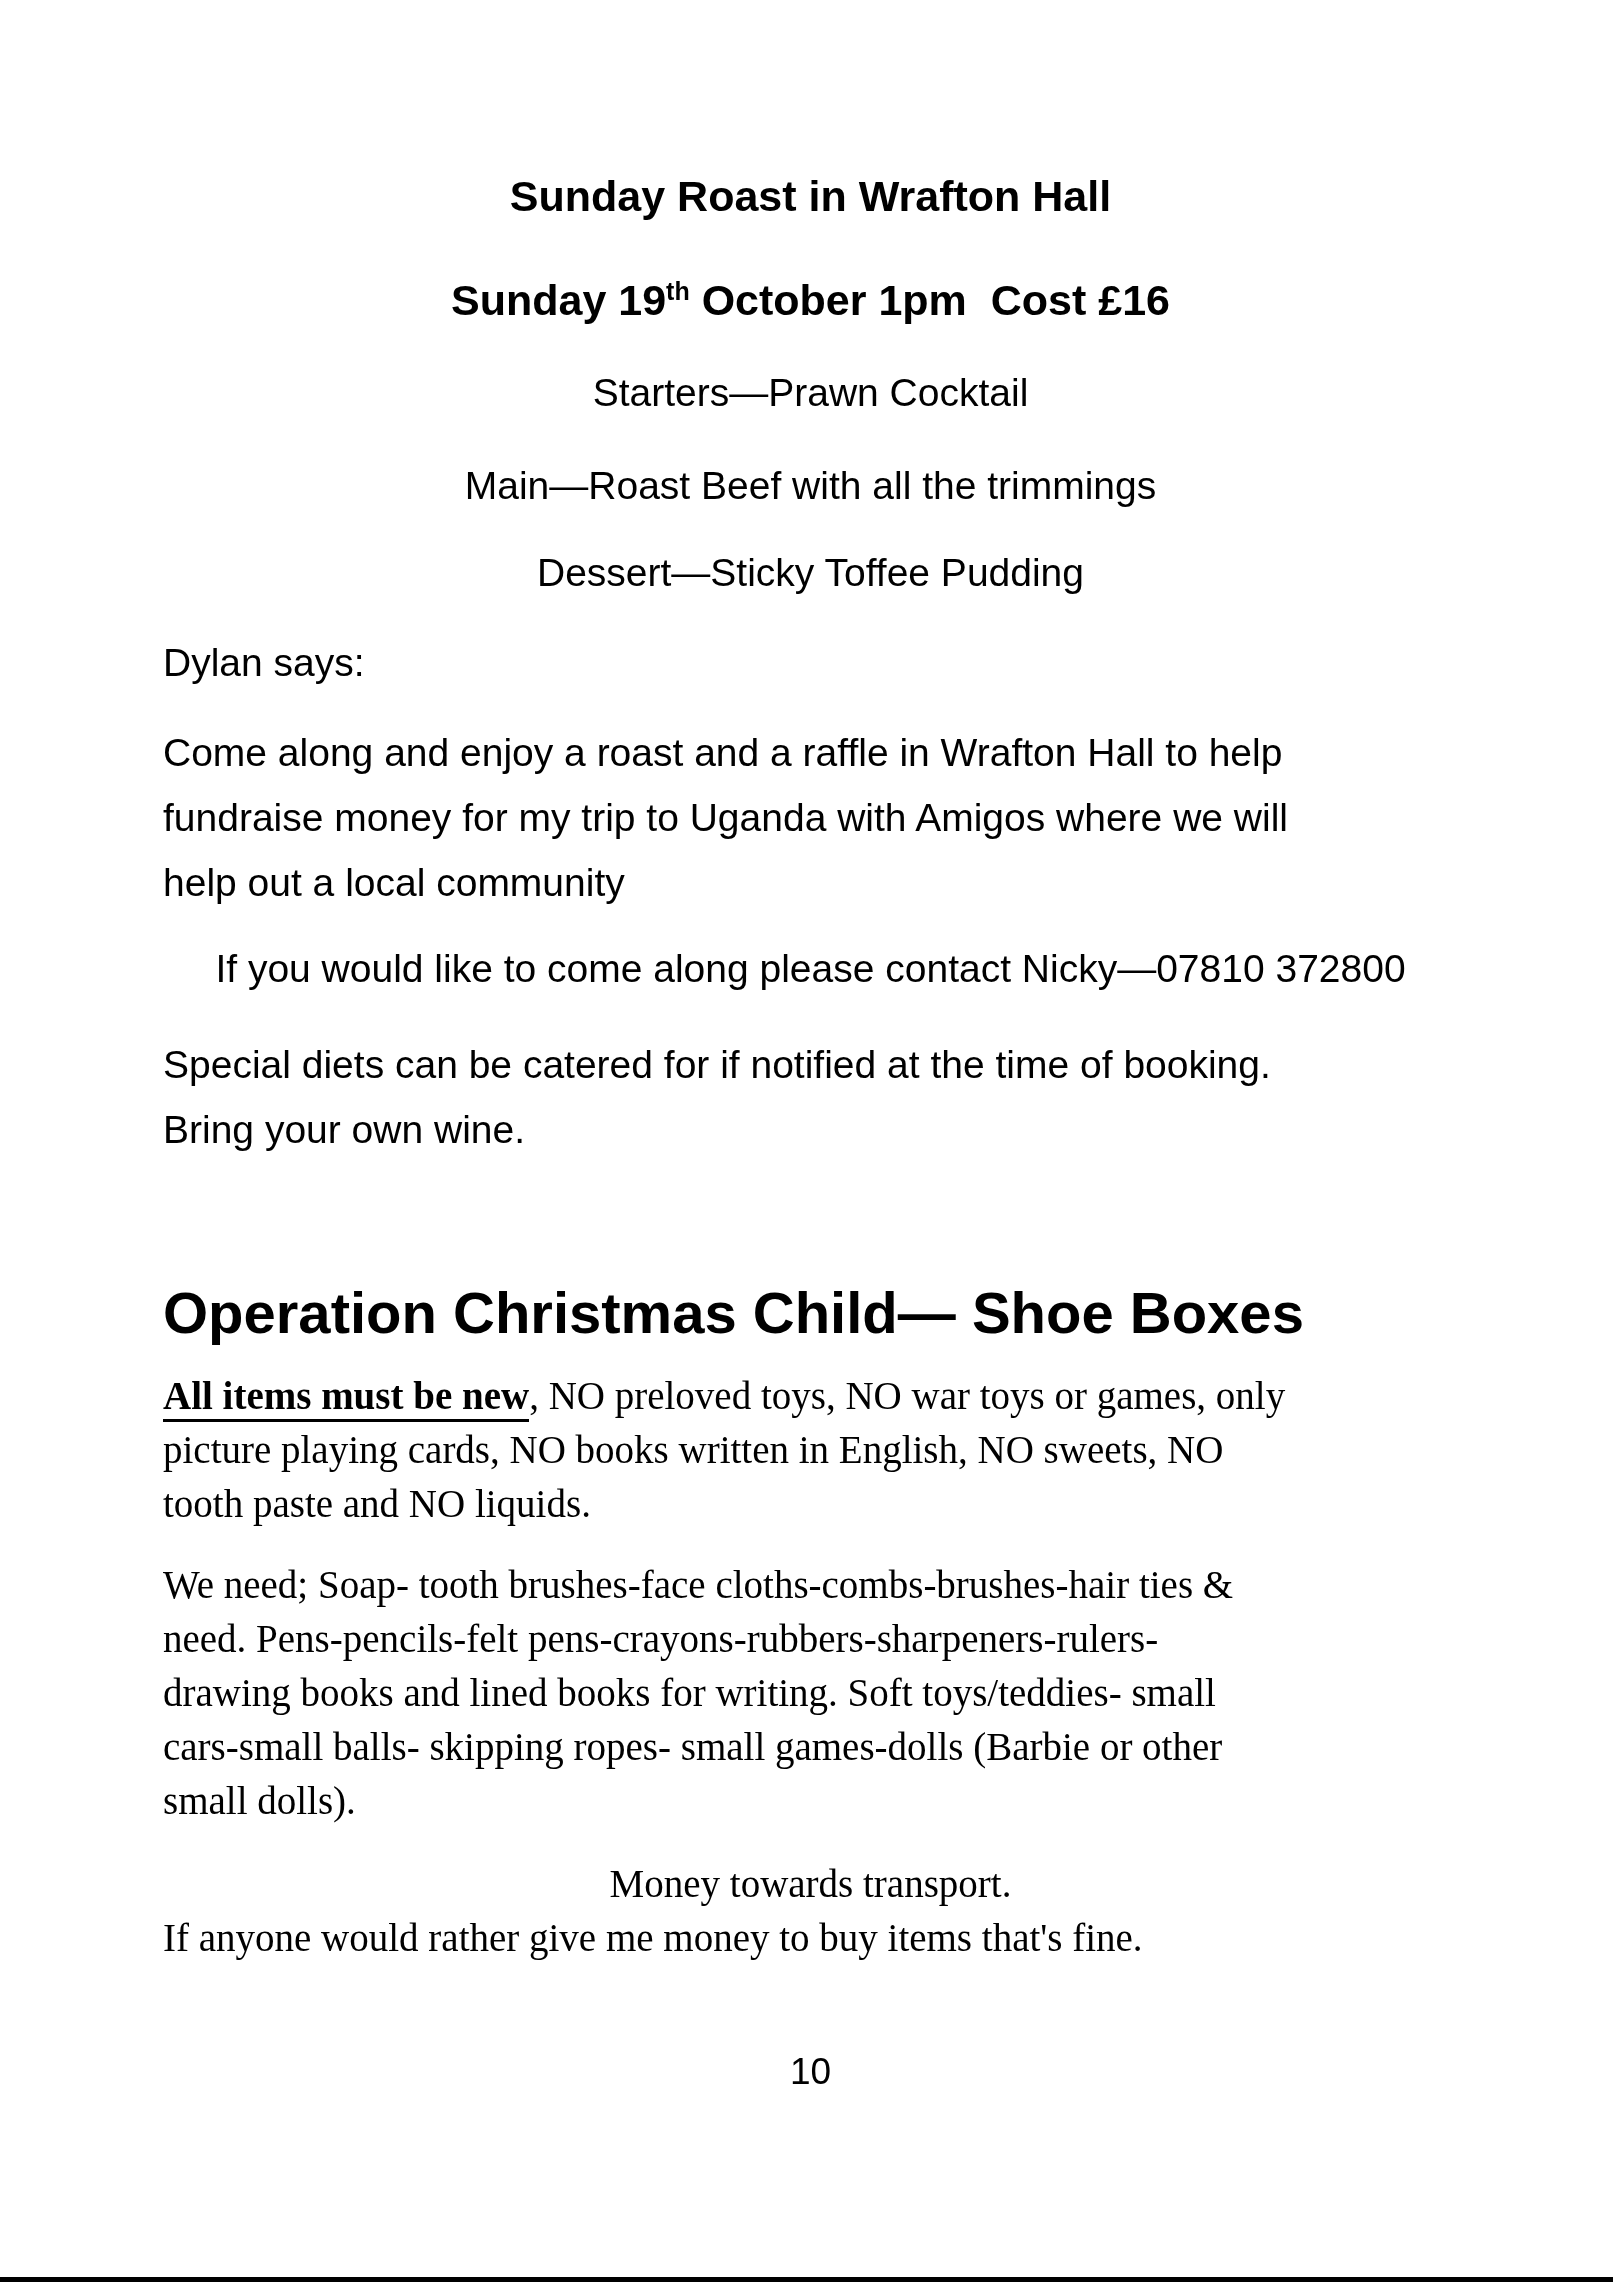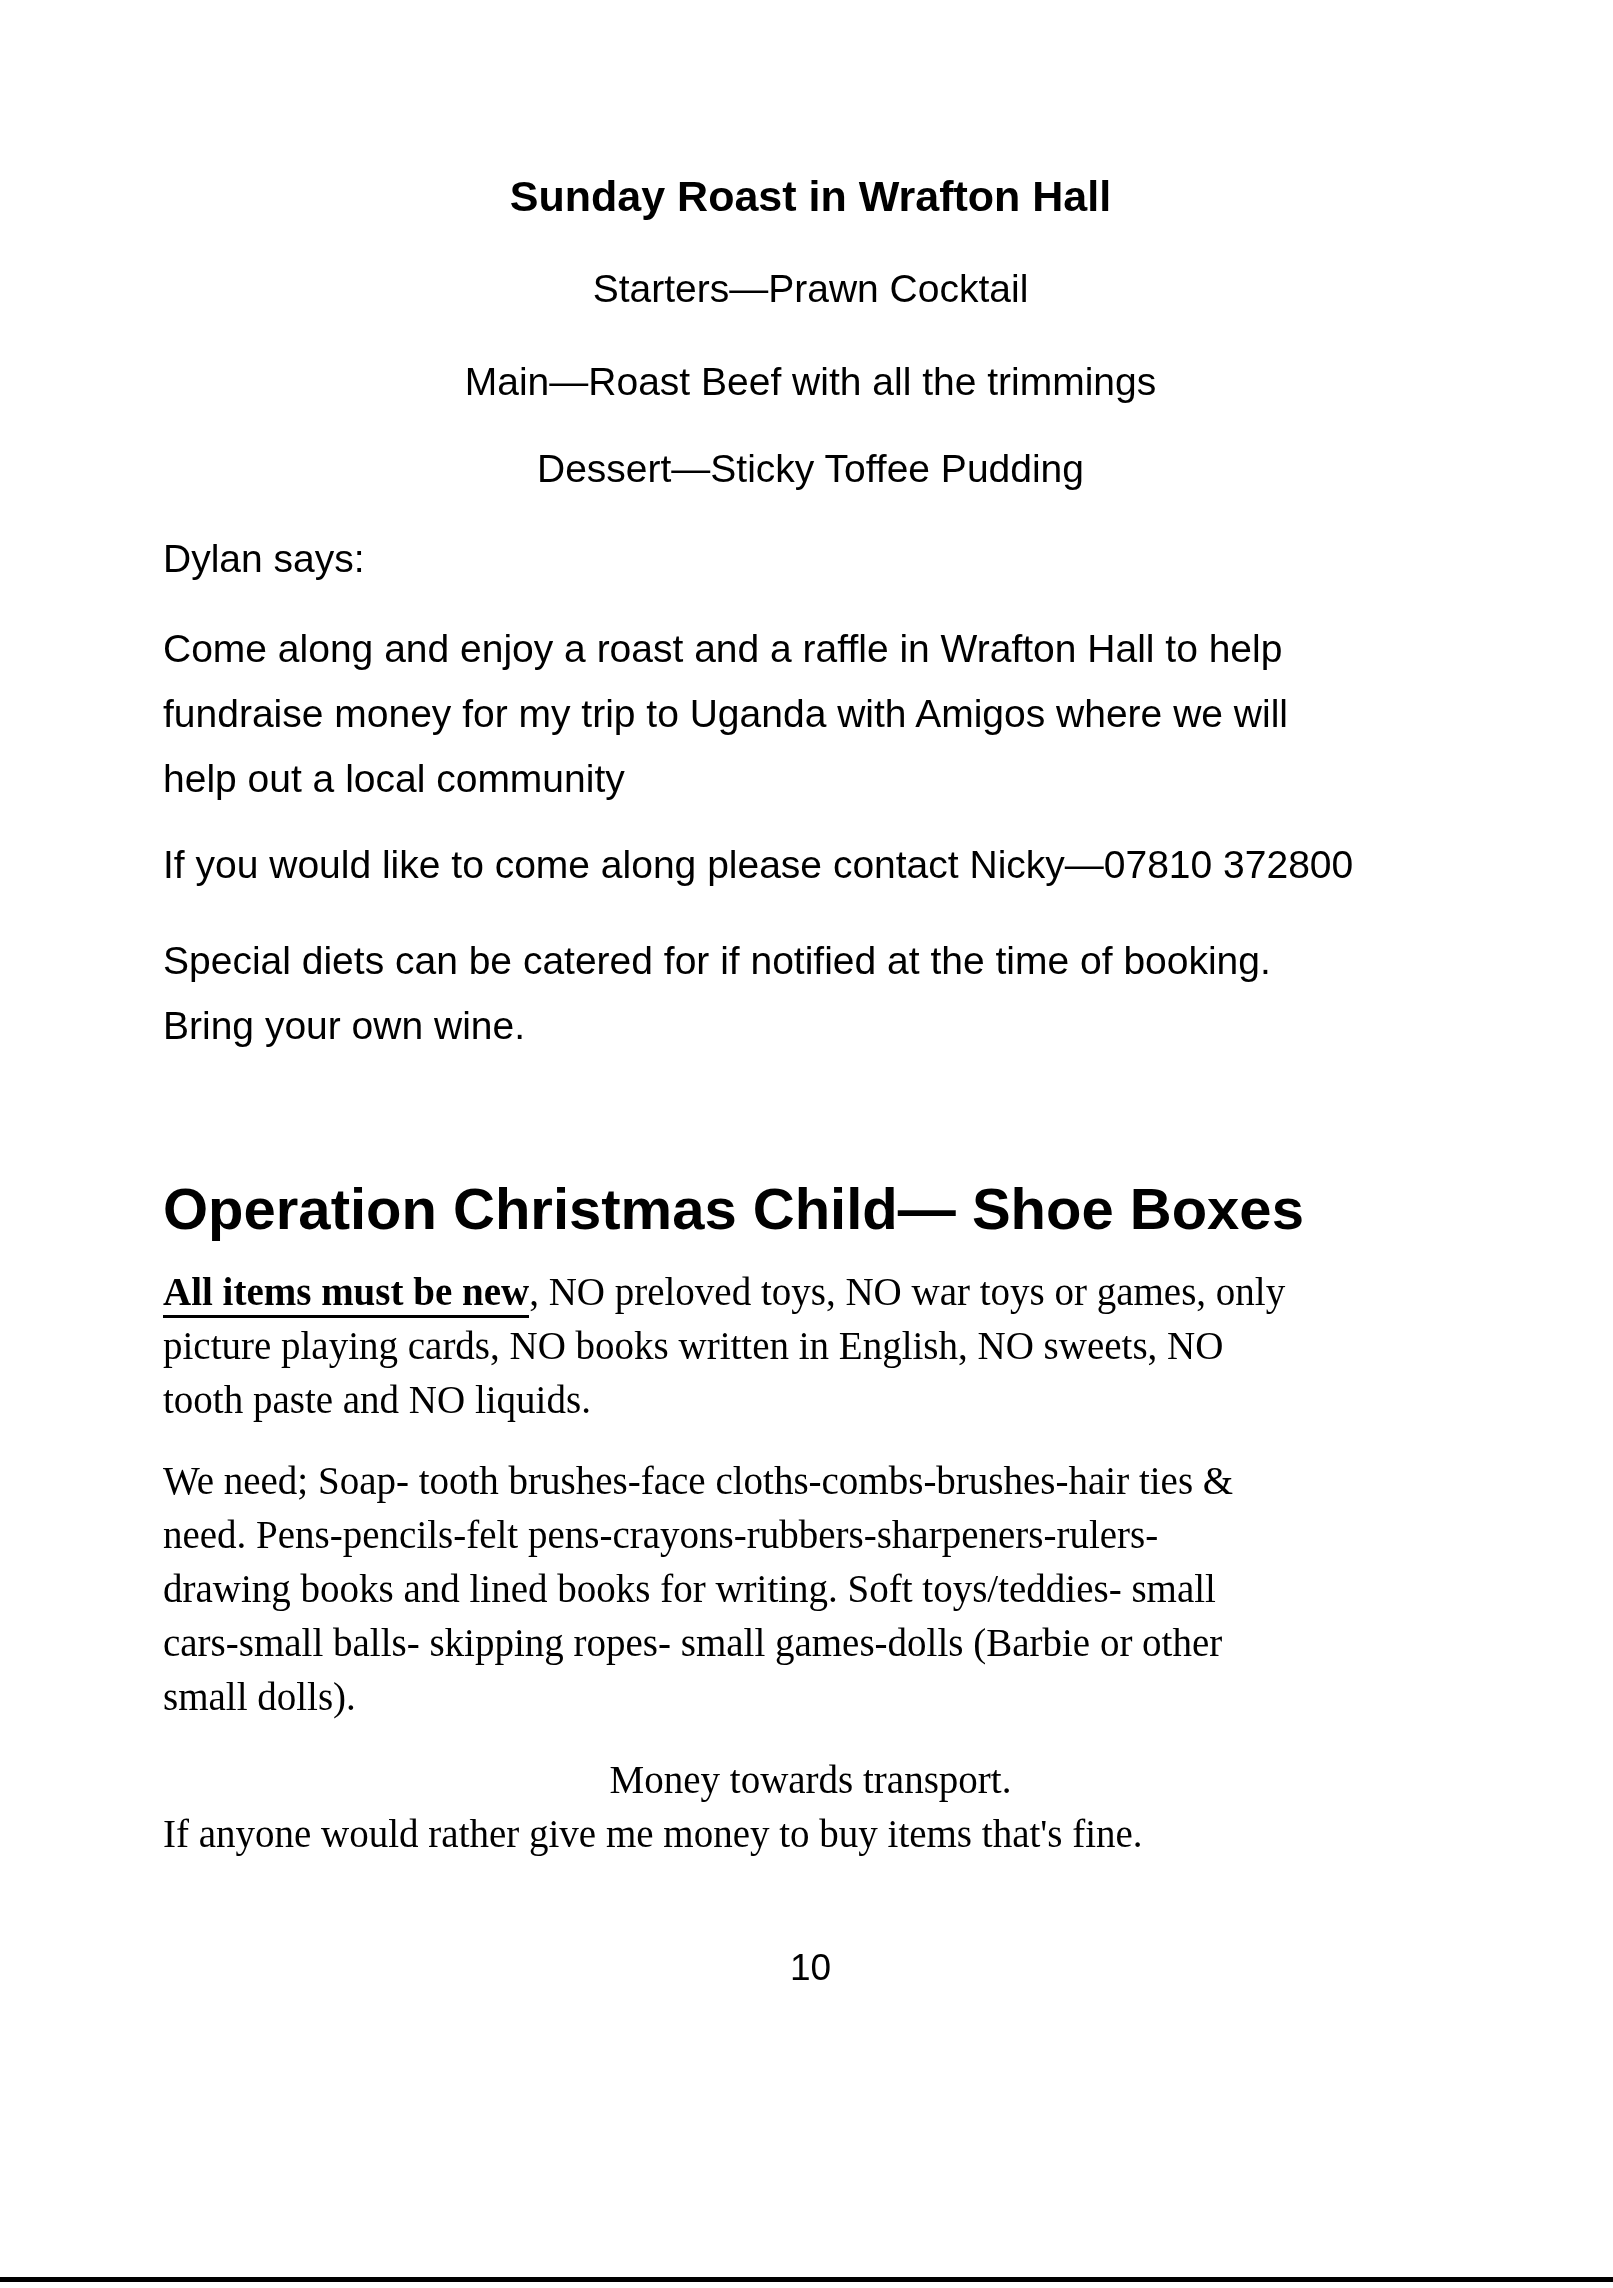--- a/index.html
+++ b/index.html
@@ -47,21 +47,21 @@
   .menu-1 { margin-top: 44px; }
   .menu-2 { margin-top: 51px; }
   .menu-3 { margin-top: 45px; }
   
   .s1-line {
     font-size: 39px;
     line-height: 65px;
   }
   .intro  { margin-top: 36px; }
   .para-1 { margin-top: 25px; }
-  .para-2 { margin-top: 21px; }
+  .para-2 { margin-top: 21px; text-align: center; }
   .para-3 { margin-top: 31px; }
   
   .heading {
     font-size: 58px;
     font-weight: bold;
     line-height: 61px;
     margin-top: 120px;
   }
   .s2-line {
     font-size: 39px;
@@ -97,20 +97,21 @@
   }
 </style>
 </head>
 <body>
 
 <div class="page">
   <div class="content">
 
     <div class="title title-1 tl">Sunday Roast in Wrafton Hall</div>
 
+    <div class="title title-2 tl"><span>Sunday 19</span><sup class="ord">th</sup><span> October 1pm  Cost £16</span></div>
 
     <div class="menu-line menu-1 tl">Starters—Prawn Cocktail</div>
     <div class="menu-line menu-2 tl">Main—Roast Beef with all the trimmings</div>
     <div class="menu-line menu-3 tl">Dessert—Sticky Toffee Pudding</div>
 
     <div class="s1-line intro tl">Dylan says:</div>
 
     <div class="para-1">
       <div class="s1-line tl">Come along and enjoy a roast and a raffle in Wrafton Hall to help</div>
       <div class="s1-line tl">fundraise money for my trip to Uganda with Amigos where we will</div>

